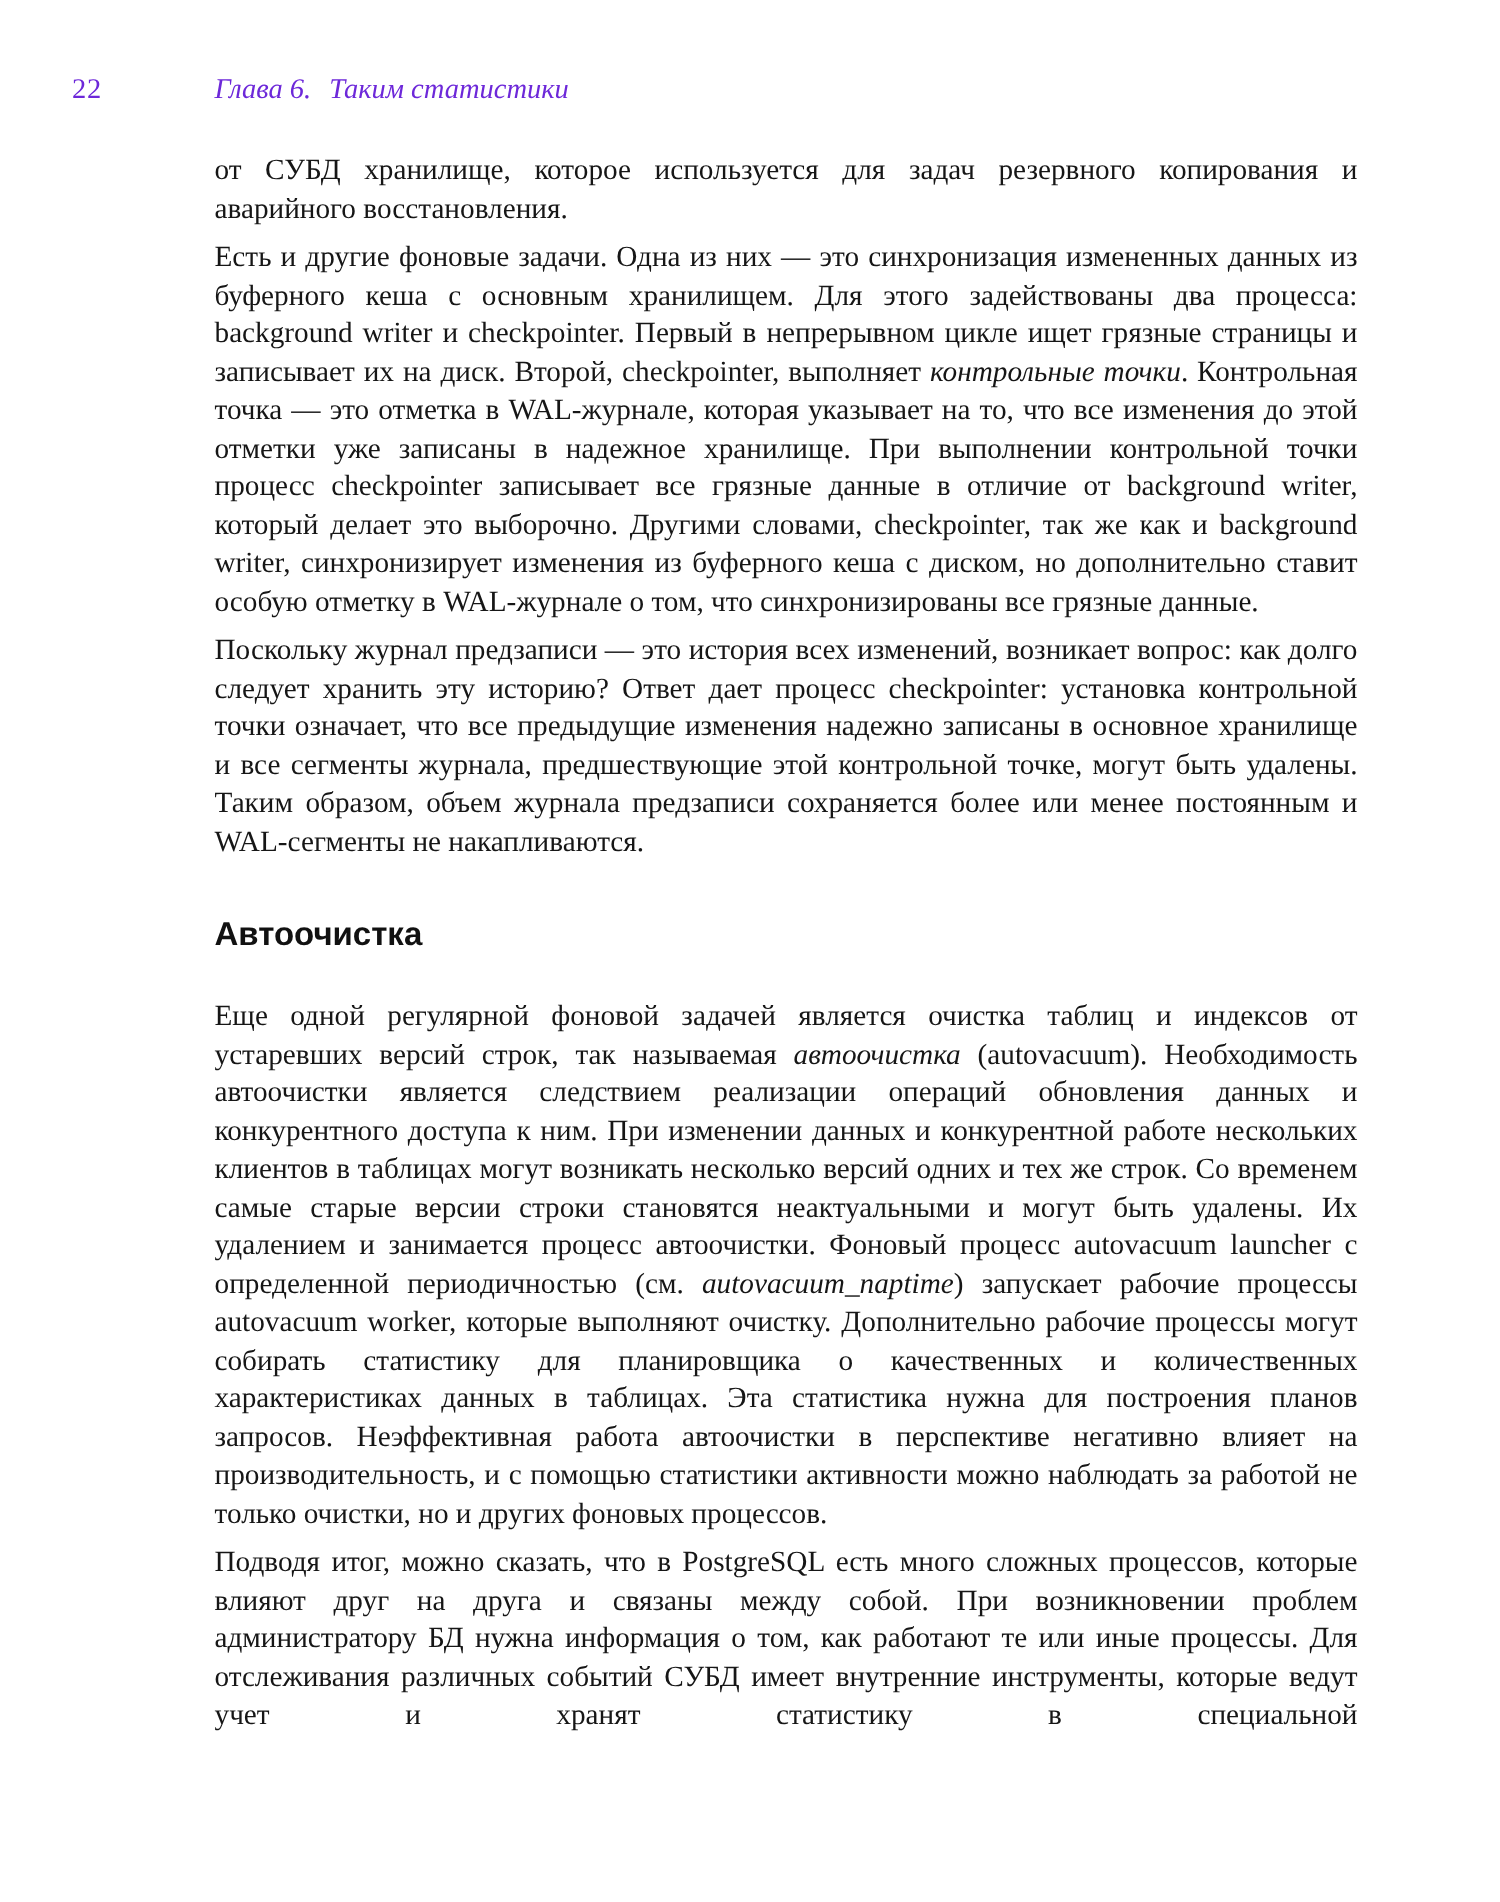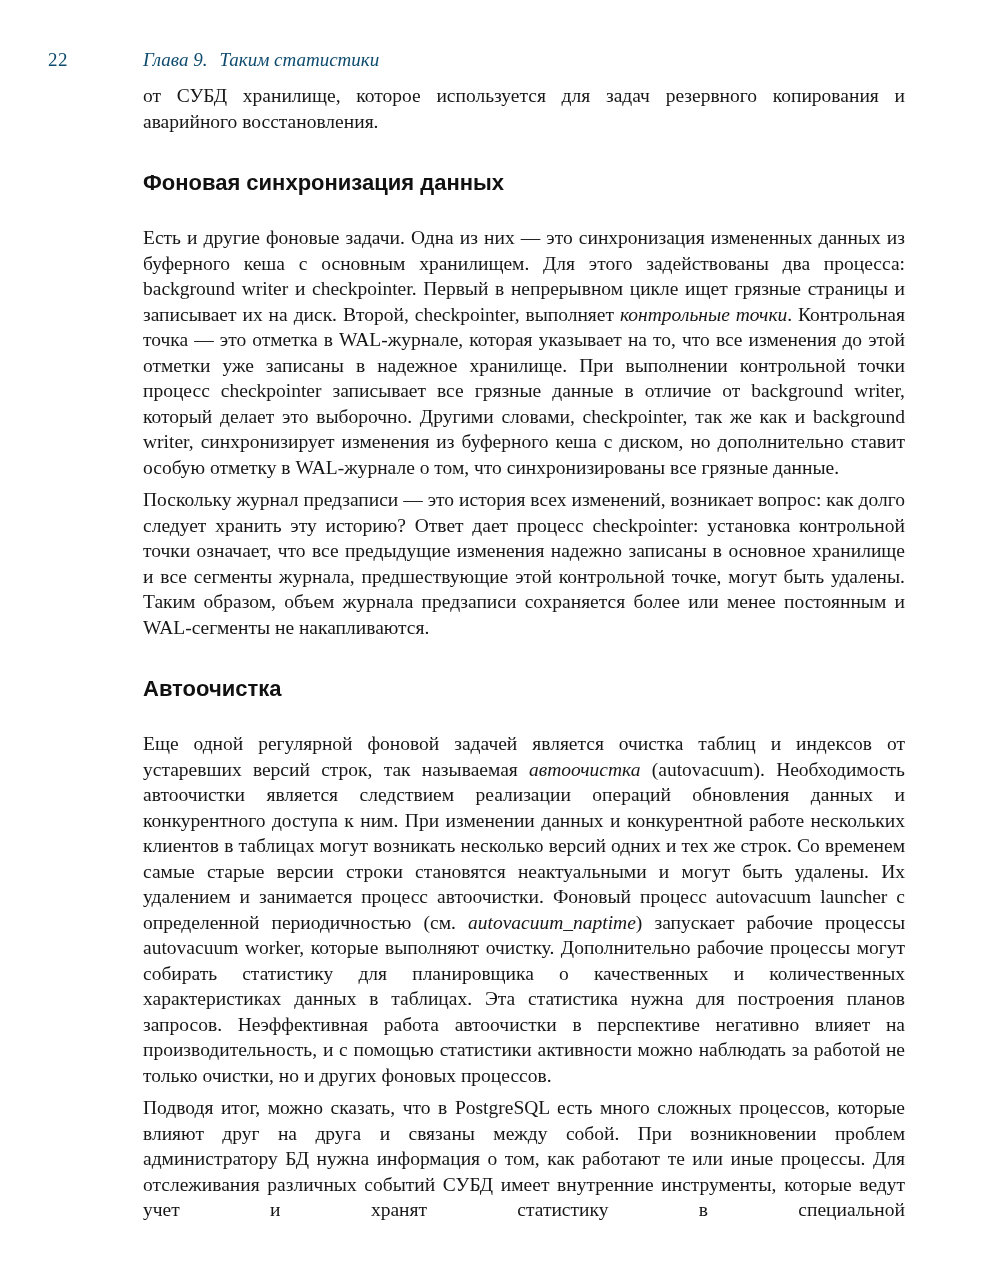--- a/index.html
+++ b/index.html
@@ -19,36 +19,36 @@
   }
   .running-head {
     position: absolute;
     top: 48px;
     left: 48px;
     right: 95px;
     display: flex;
     align-items: baseline;
     font-size: 19px;
     line-height: 24px;
-    color: #0c4a6e;
+    color: #6d28d9;
   }
   .page-number {
     width: 95px;            
     font-style: normal;
     letter-spacing: 0.5px;
   }
   .running-title {
     font-style: italic;
   }
   .running-title .chapter {
     margin-right: 12px;
   }
   .body-column {
     position: absolute;
-    top: 83px;
+    top: 101px;
     left: 143px;
     width: 762px;
   }
   .body-column p {
     margin: 0 0 7px 0;
     font-size: 19.5px;
     line-height: 25.5px;
     text-align: justify;
     color: #161616;
   }
@@ -68,28 +68,27 @@
     text-align-last: justify;
   }
 </style>
 </head>
 <body>
 
 <div class="page">
 
   <div class="running-head">
     <span class="page-number">22</span>
-    <span class="running-title"><span class="chapter">Глава 9.</span><span class="section">Таким статистики</span></span>
+    <span class="running-title"><span class="chapter">Глава 6.</span><span class="section">Таким статистики</span></span>
   </div>
 
   <div class="body-column">
 
     <p>от СУБД хранилище, которое используется для задач резервного копирования и аварийного восстановления.</p>
 
-    <h2 class="section-heading">Фоновая синхронизация данных</h2>
 
     <p><span>Есть и другие фоновые задачи. Одна из них — это синхронизация измененных данных из буферного кеша с основным хранилищем. Для этого задействованы два процесса: background writer и checkpointer. Первый в непрерывном цикле ищет грязные страницы и записывает их на диск. Второй, checkpointer, выполняет </span><em>контрольные точки</em><span>. Контрольная точка — это отметка в WAL-журнале, которая указывает на то, что все изменения до этой отметки уже записаны в надежное хранилище. При выполнении контрольной точки процесс checkpointer записывает все грязные данные в отличие от background writer, который делает это выборочно. Другими словами, checkpointer, так же как и background writer, синхронизирует изменения из буферного кеша с диском, но дополнительно ставит особую отметку в WAL-журнале о том, что синхронизированы все грязные данные.</span></p>
 
     <p>Поскольку журнал предзаписи — это история всех изменений, возникает вопрос: как долго следует хранить эту историю? Ответ дает процесс checkpointer: установка контрольной точки означает, что все предыдущие изменения надежно записаны в основное хранилище и все сегменты журнала, предшествующие этой контрольной точке, могут быть удалены. Таким образом, объем журнала предзаписи сохраняется более или менее постоянным и WAL-сегменты не накапливаются.</p>
 
     <h2 class="section-heading">Автоочистка</h2>
 
     <p><span>Еще одной регулярной фоновой задачей является очистка таблиц и индексов от устаревших версий строк, так называемая </span><em>автоочистка</em><span> (autovacuum). Необходимость автоочистки является следствием реализации операций обновления данных и конкурентного доступа к ним. При изменении данных и конкурентной работе нескольких клиентов в таблицах могут возникать несколько версий одних и тех же строк. Со временем самые старые версии строки становятся неактуальными и могут быть удалены. Их удалением и занимается процесс автоочистки. Фоновый процесс autovacuum launcher с определенной периодичностью (см. </span><em>autovacuum_naptime</em><span>) запускает рабочие процессы autovacuum worker, которые выполняют очистку. Дополнительно рабочие процессы могут собирать статистику для планировщика о качественных и количественных характеристиках данных в таблицах. Эта статистика нужна для построения планов запросов. Неэффективная работа автоочистки в перспективе негативно влияет на производительность, и с помощью статистики активности можно наблюдать за работой не только очистки, но и других фоновых процессов.</span></p>
 
     <p class="runs-over">Подводя итог, можно сказать, что в PostgreSQL есть много сложных процессов, которые влияют друг на друга и связаны между собой. При возникновении проблем администратору БД нужна информация о том, как работают те или иные процессы. Для отслеживания различных событий СУБД имеет внутренние инструменты, которые ведут учет и хранят статистику в специальной</p>

